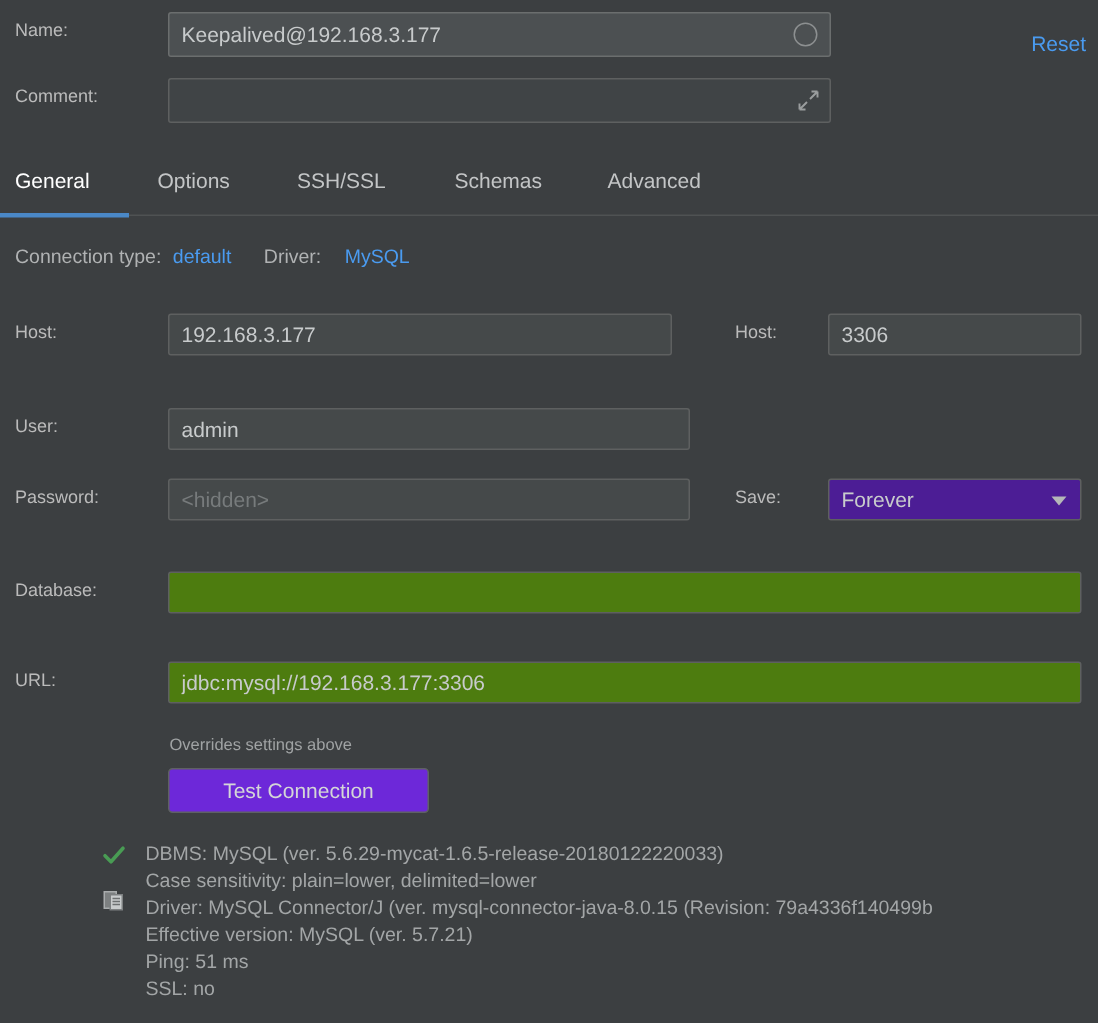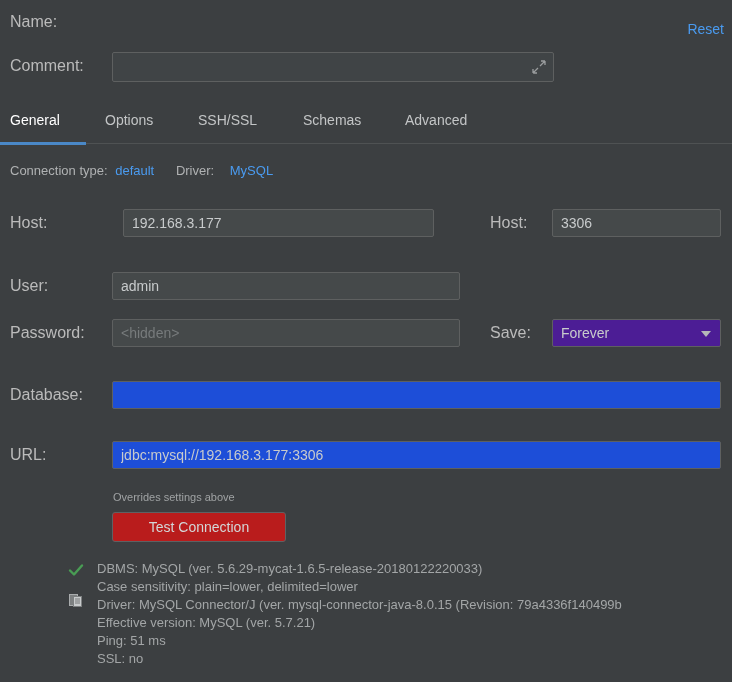--- a/index.html
+++ b/index.html
@@ -8,39 +8,39 @@
     width: 732px; height: 682px;
     background: #3c3f41;
     font-family: "Liberation Sans", sans-serif;
     color: #bbbbbb;
     overflow: hidden;
   }
   body { position: relative; }
 
   
   .label {
-    font-size: 16px;
+    font-size: 12px;
     color: #bbbbbb;
     white-space: nowrap;
   }
   .field {
     background: #45494a;
     border: 1px solid #5e6060;
     border-radius: 2px;
     color: #c8cbcc;
     font-size: 14px;
     font-family: "Liberation Sans", sans-serif;
     padding: 0 8px;
     height: 28px;
     line-height: 26px;
     outline: none;
     display: block;
   }
   .field::placeholder { color: #777b7c; }
-  .field.empty { background: #1d4ed8; }
+  .field.empty { background: #4d7c0f; }
 
   
   #name-row { position: absolute; left: 0; top: 8px; width: 732px; height: 30px; }
   #name-label { position: absolute; left: 10px; top: 5px; }
   #name-wrap { position: absolute; left: 112px; top: 0; width: 442px; height: 30px; }
   #name-input {
     width: 442px; height: 30px; line-height: 28px;
     background: #4c5052; border-color: #6b6e6e;
   }
   #name-circle {
@@ -86,21 +86,21 @@
   }
 
   
   #conn-line { position: absolute; left: 10px; top: 163px; font-size: 13px; }
   #conn-line span { font-size: 13px; }
   .linkish { color: #4a9bf0; cursor: pointer; }
   .muted { color: #b0b2b3; }
 
   
   #host-label   { position: absolute; left: 10px;  top: 214px; }
-  #host-input   { position: absolute; left: 112px; top: 209px; width: 311px; margin-left: 11px; }
+  #host-input   { position: absolute; left: 112px; top: 209px; width: 336px; }
   #port-label   { position: absolute; left: 490px; top: 214px; }
   #port-input   { position: absolute; left: 552px; top: 209px; width: 169px; }
 
   #user-label   { position: absolute; left: 10px;  top: 277px; }
   #user-input   { position: absolute; left: 112px; top: 272px; width: 348px; }
 
   #pass-label   { position: absolute; left: 10px;  top: 324px; }
   #pass-input   { position: absolute; left: 112px; top: 319px; width: 348px; }
   #save-label   { position: absolute; left: 490px; top: 324px; }
   #save-select  { position: absolute; left: 552px; top: 319px; width: 169px; height: 28px; }
@@ -121,21 +121,21 @@
   #db-input     { position: absolute; left: 112px; top: 381px; width: 609px; }
 
   #url-label    { position: absolute; left: 10px;  top: 446px; }
   #url-input    { position: absolute; left: 112px; top: 441px; width: 609px; }
   #url-hint     { position: absolute; left: 113px; top: 491px; font-size: 11px; color: #a0a3a4; }
 
   
   #test-btn {
     position: absolute; left: 112px; top: 512px;
     width: 174px; height: 30px;
-    background: #b91c1c; border: 1px solid #5e6163; border-radius: 3px;
+    background: #6d28d9; border: 1px solid #5e6163; border-radius: 3px;
     color: #d4d6d7; font-size: 14px; font-family: "Liberation Sans", sans-serif;
     cursor: pointer;
   }
 
   
   #result-check {
     position: absolute; left: 68px; top: 562px;
     width: 16px; height: 16px;
   }
   #copy-icon {
@@ -150,20 +150,24 @@
   }
   #result-lines div {
     white-space: nowrap; overflow: hidden; text-overflow: clip;
   }
 </style>
 </head>
 <body>
 
 <div id="name-row">
   <div id="name-label" class="label">Name:</div>
+  <div id="name-wrap">
+    <input id="name-input" class="field" type="text" value="Keepalived@192.168.3.177" style="">
+    <div id="name-circle"></div>
+  </div>
   <a id="reset-link">Reset</a>
 </div>
 
 <div id="comment-row">
   <div id="comment-label" class="label">Comment:</div>
   <div id="comment-wrap">
     <input id="comment-input" class="field" type="text" placeholder="" style="">
     <span class="expand-icon">
       <svg width="14" height="14" viewBox="0 0 14 14">
         <path d="M13 1 L8 6 M13 1 L13 5 M13 1 L9 1" stroke="#9a9d9e" stroke-width="1.3" fill="none"></path>

